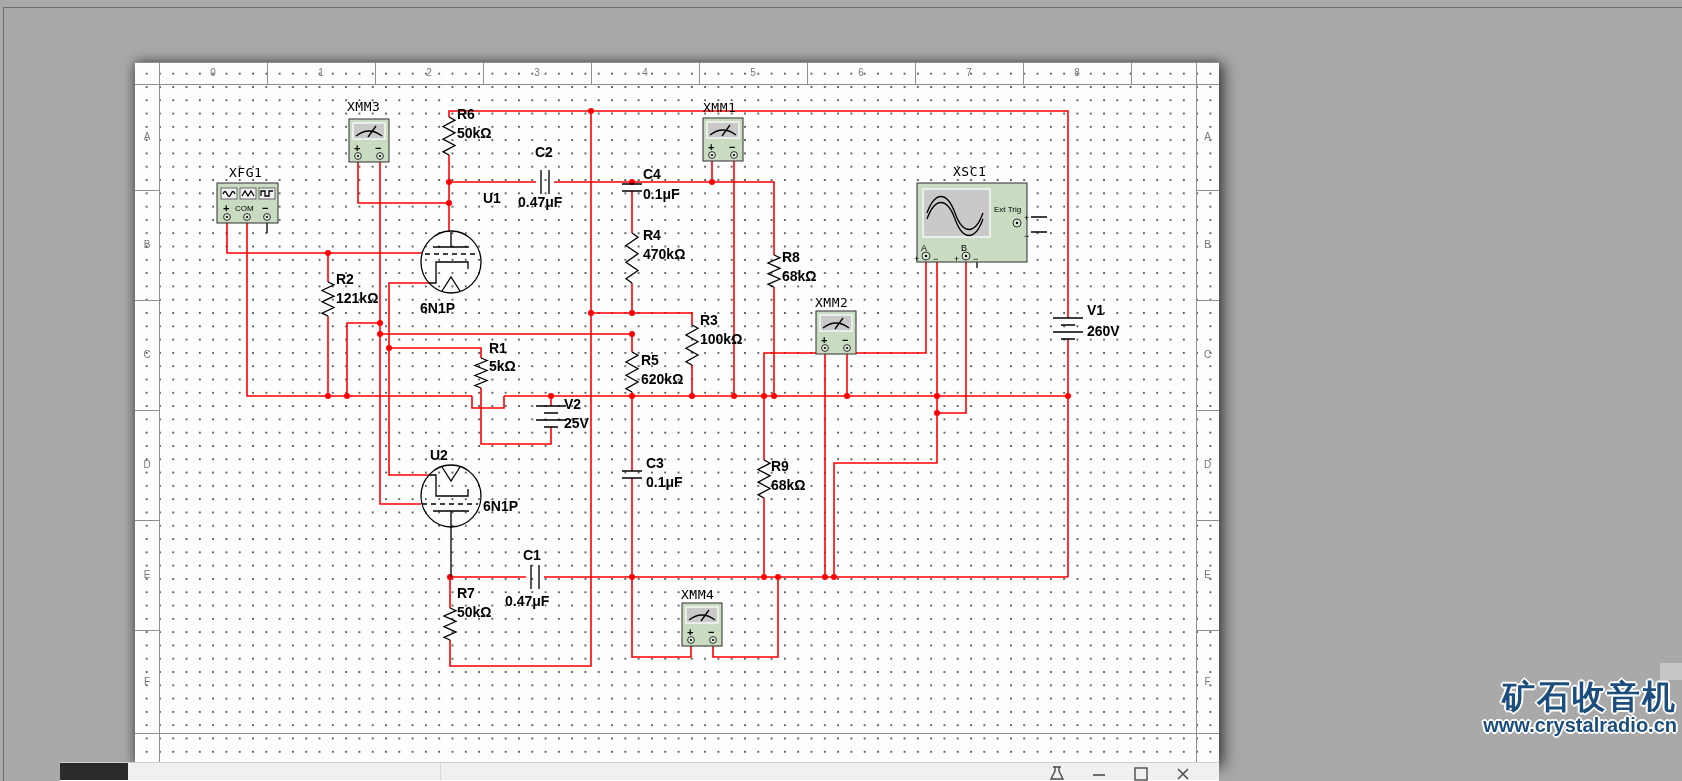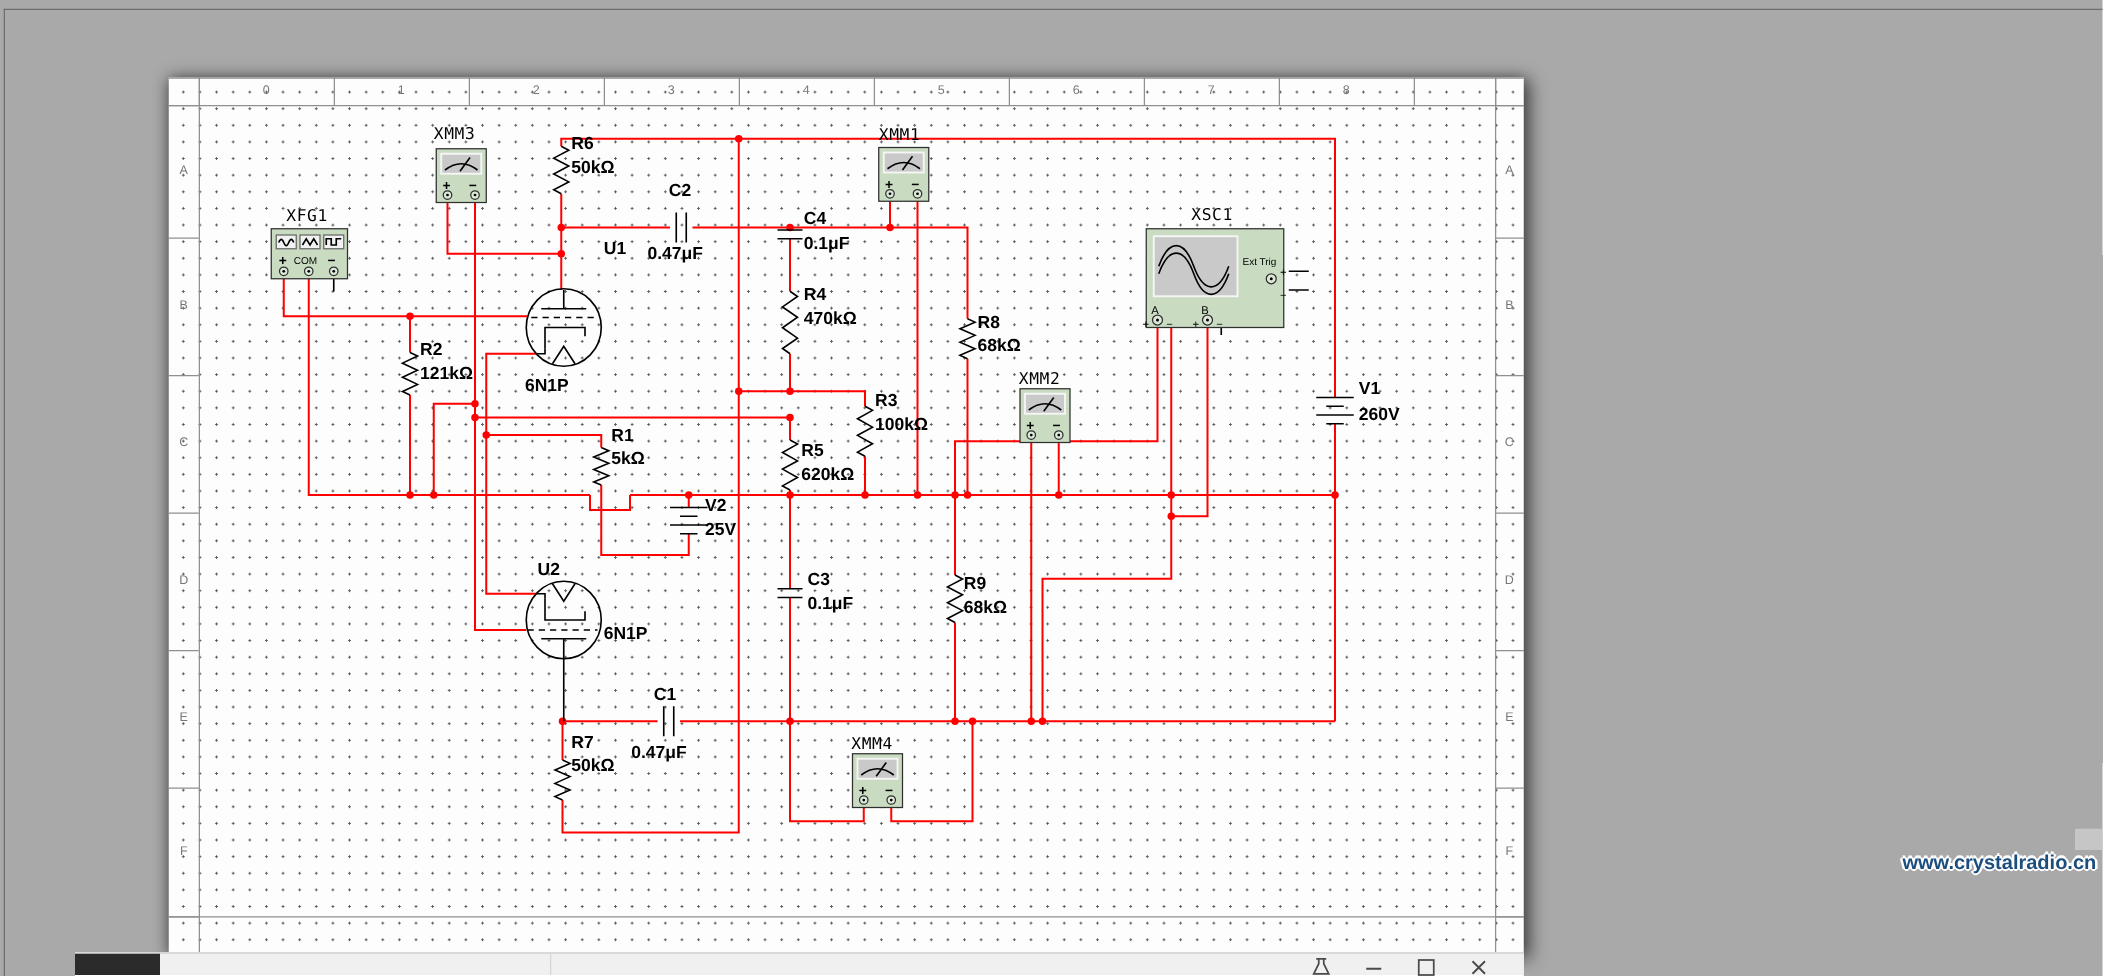--- a/index.html
+++ b/index.html
@@ -25,21 +25,21 @@
   .tiny8{font:8px "Liberation Sans",sans-serif;fill:#000}
   .pm{font:bold 11px "Liberation Sans",sans-serif;fill:#000}
   #bottombar{position:absolute;left:60px;top:762px;width:1159px;height:19px;background:#fff}
   #bb-row{position:absolute;left:0;top:0;width:100%;height:17px;background:#f0f0f0;border-top:1px solid #cfcfcf}
   #bb-dark{position:absolute;left:0;top:0;width:68px;height:17px;background:#2b2b2b}
   #bb-div{position:absolute;left:380px;top:0;width:1px;height:17px;background:#d6d6d6}
   .bb-icon{position:absolute;top:3px;width:18px;height:16px;color:#4a4a4a}
   #watermark{position:absolute;right:5px;top:680px;text-align:right;pointer-events:none}
   #wm-title{font-size:33px;font-weight:bold;color:#1c4e7d;line-height:34px;letter-spacing:2px;
      text-shadow:-2px 0 0 #fff,2px 0 0 #fff,0 -2px 0 #fff,0 2px 0 #fff,-1px -1px 0 #fff,1px 1px 0 #fff,-1px 1px 0 #fff,1px -1px 0 #fff}
-  #wm-url{font-size:16px;font-weight:bold;color:#1c4e7d;line-height:22px;
+  #wm-url{font-size:20px;font-weight:bold;color:#1c4e7d;line-height:22px;
      text-shadow:-2px 0 0 #fff,2px 0 0 #fff,0 -2px 0 #fff,0 2px 0 #fff,-1px -1px 0 #fff,1px 1px 0 #fff,-1px 1px 0 #fff,1px -1px 0 #fff}
   #scroll-corner{position:absolute;left:1660px;top:663px;width:22px;height:17px;background:#c6c6c6}
 </style>
 </head>
 <body>
 
 <div id="frame-top"></div>
 <div id="frame-left"></div>
 
 <div id="page"></div>
@@ -378,14 +378,15 @@
     </svg>
     <svg class="bb-icon" style="left:1114px" viewBox="0 0 18 16">
       <path d="M4,3 L14,13 M14,3 L4,13" fill="none" stroke="#4a4a4a" stroke-width="1.5"></path>
     </svg>
   </div>
 </div>
 
 <div id="scroll-corner"></div>
 
 <div id="watermark">
+  <div id="wm-title">矿石收音机</div>
   <div id="wm-url">www.crystalradio.cn</div>
 </div>
 
 </body></html>

